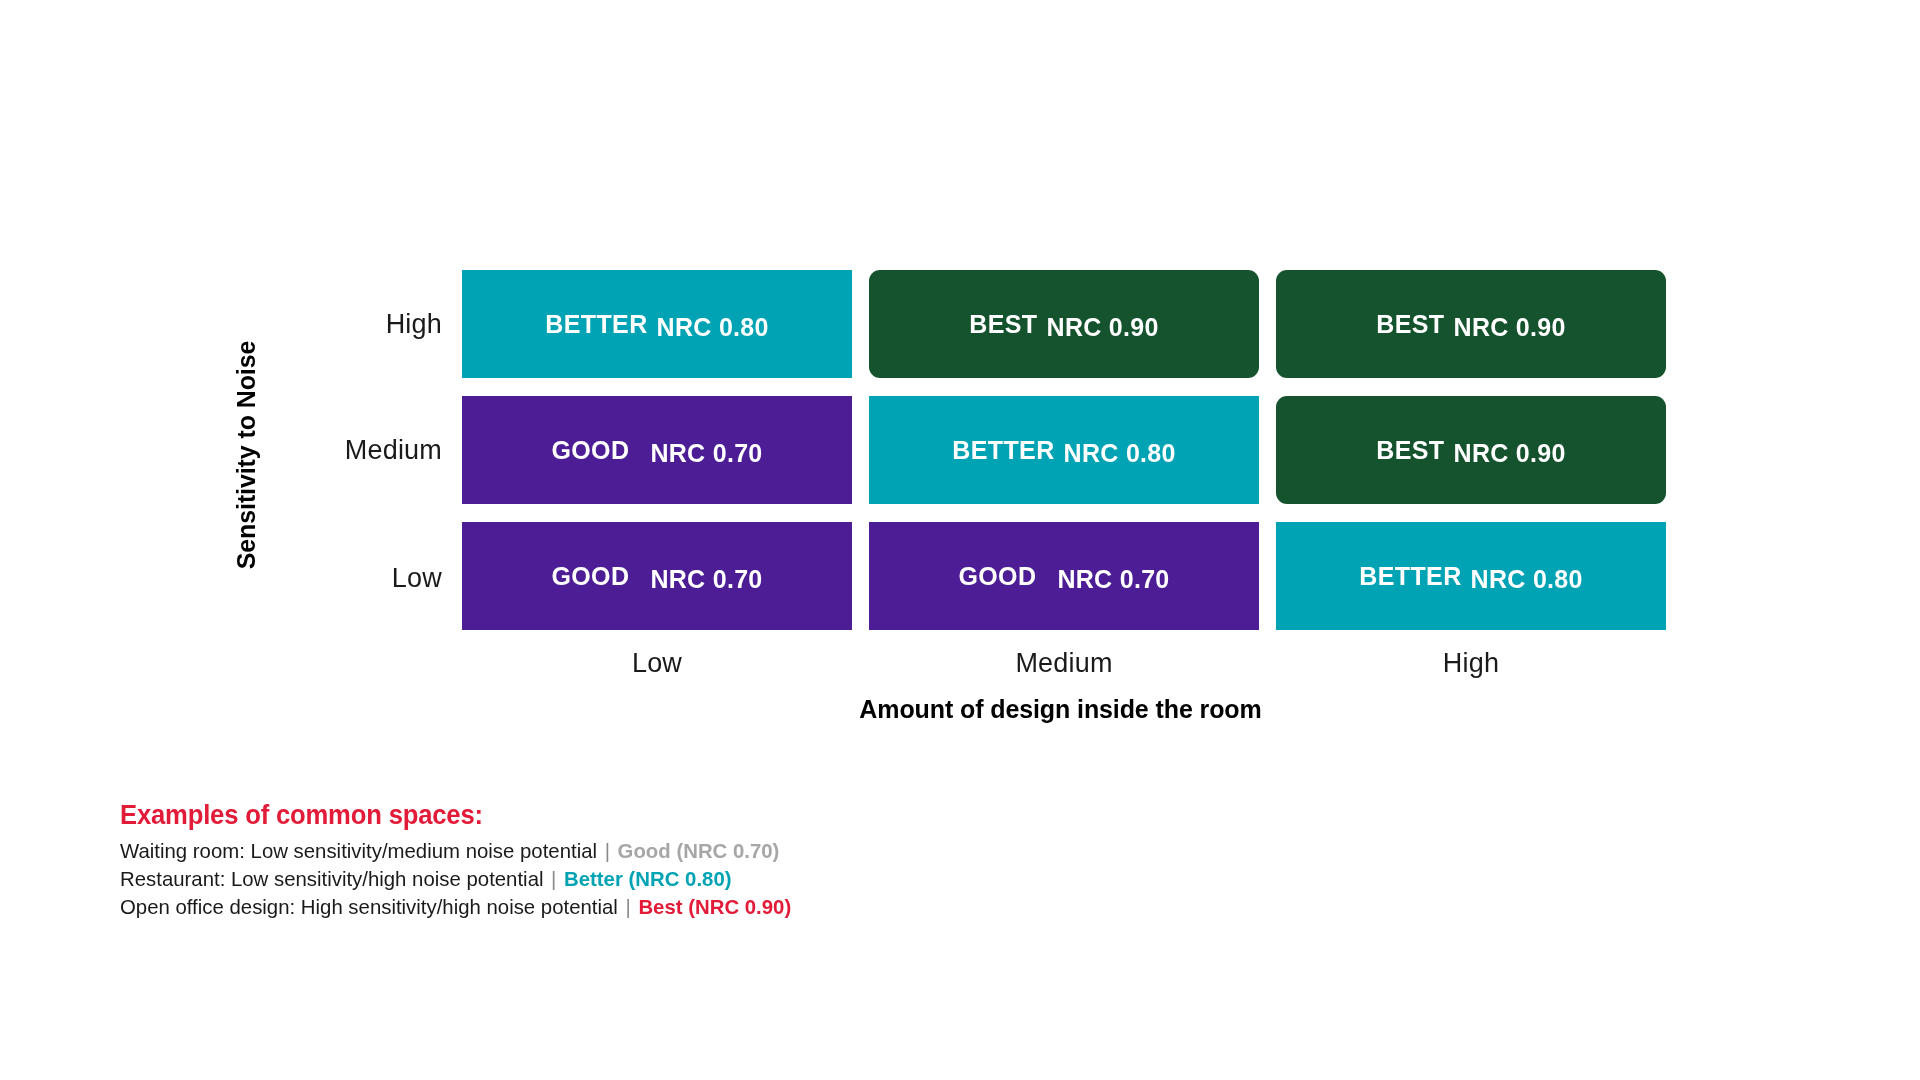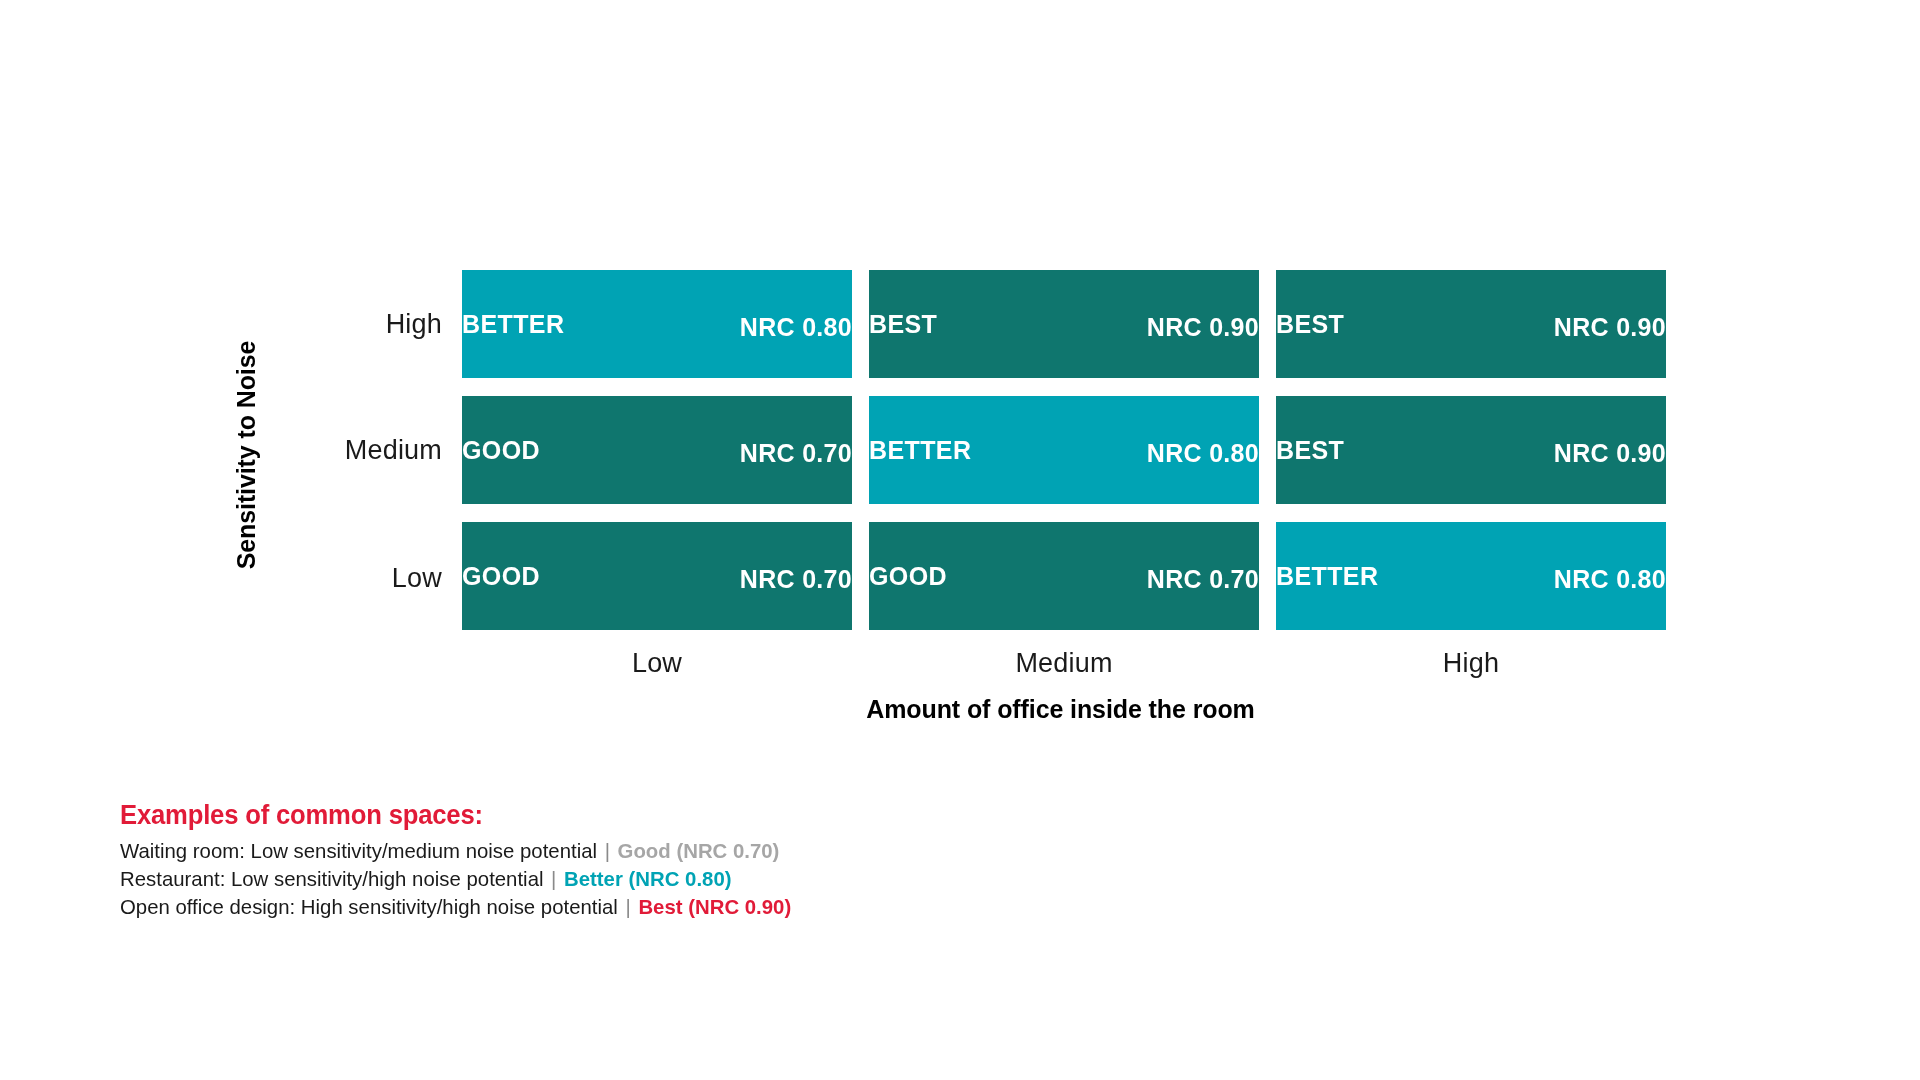--- a/index.html
+++ b/index.html
@@ -70,31 +70,31 @@
     left:462px; top:0px;
     display:grid;
     grid-template-columns:repeat(3, 390px);
     grid-template-rows:repeat(3, 108px);
     column-gap:17px;
     row-gap:18px;
   }
   .cell {
     display:flex;
     align-items:center;
-    justify-content:space-between;
+    justify-content:center;
     color:#ffffff;
     font-size:25px;
     letter-spacing:0.1px;
     white-space:nowrap;
   }
   .cell .rank { font-weight:bold; letter-spacing:0.4px; }
   .cell .nrc  { font-weight:bold; margin-left:9px; letter-spacing:0.3px;margin-top:6px; }
-  .cell.good   { background:#0f766e;gap:12px; }
+  .cell.good   { background:#4c1d95;gap:12px; }
   .cell.better { background:#00A3B4; }
-  .cell.best   { background:#0f766e; }
+  .cell.best   { background:#14532d;border-radius:11px; }
 
   .col-labels {
     position:absolute;
     left:462px; top:378px;
     display:grid;
     grid-template-columns:repeat(3, 390px);
     column-gap:17px;
   }
   .col-label {
     text-align:center;
@@ -194,21 +194,21 @@
         <span class="nrc">NRC 0.80</span>
       </div>
     </div>
 
     <div class="col-labels">
       <div class="col-label">Low</div>
       <div class="col-label">Medium</div>
       <div class="col-label">High</div>
     </div>
 
-    <div class="axis-x-title">Amount of office inside the room</div>
+    <div class="axis-x-title">Amount of design inside the room</div>
   </div>
 
   <div class="examples">
     <div class="examples-title">Examples of common spaces:</div>
 
     <div class="example-line">
       <span>Waiting room: Low sensitivity/medium noise potential</span>
       <span class="sep">|</span>
       <span class="tag good">Good (NRC 0.70)</span>
     </div>

